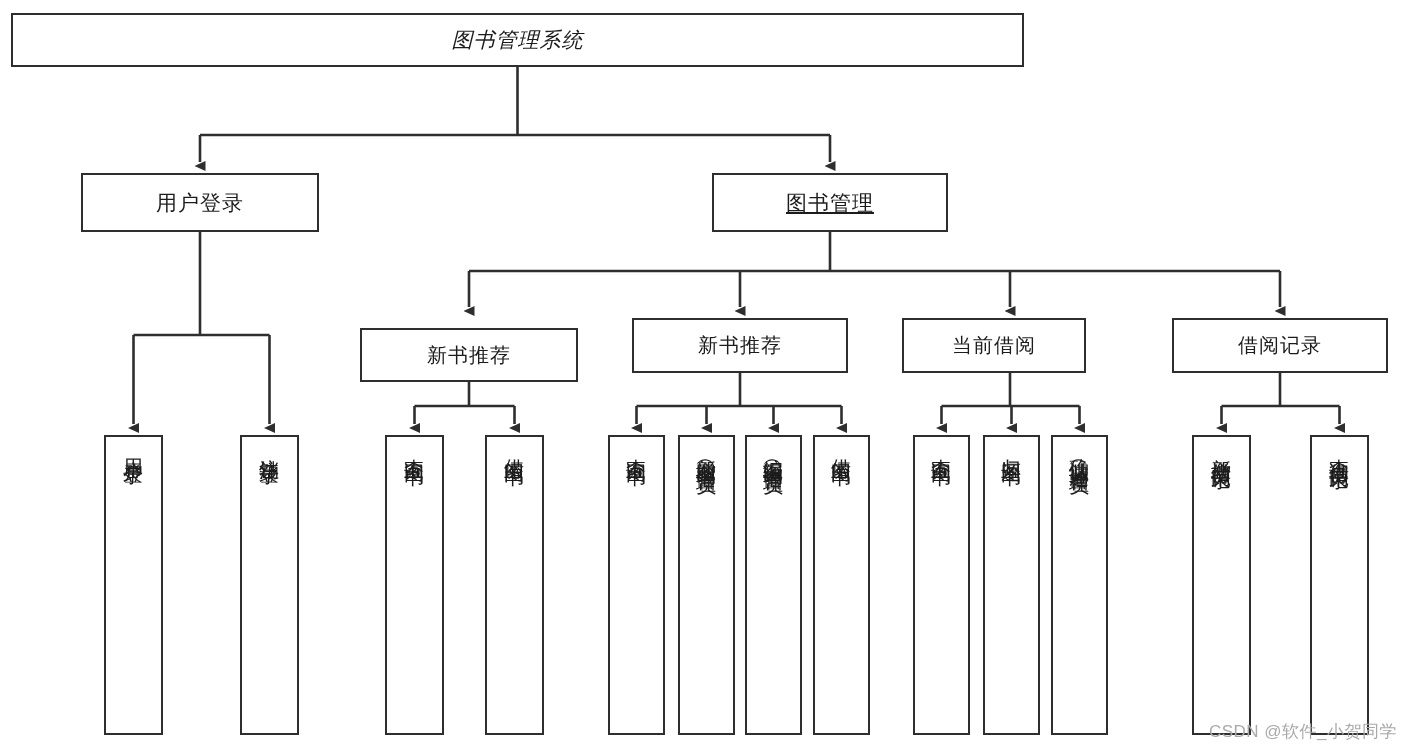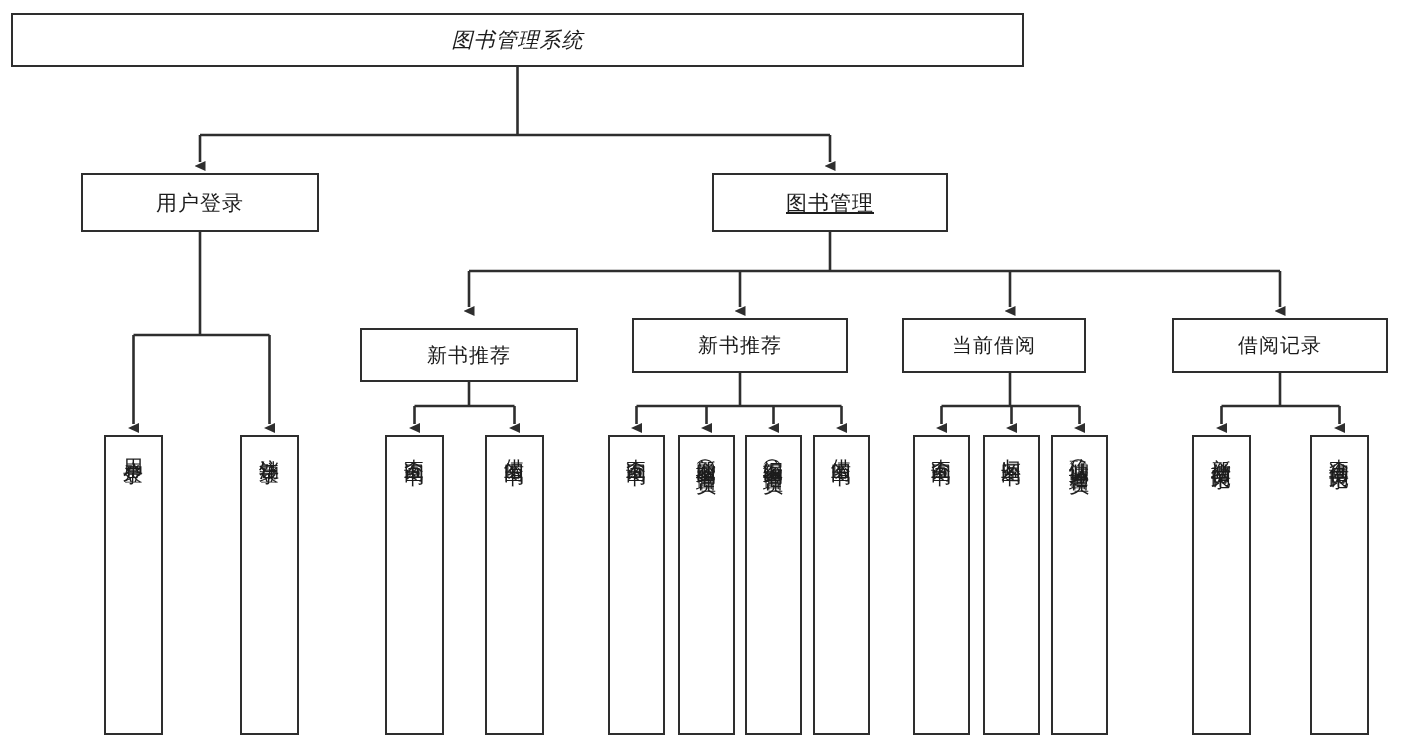--- a/index.html
+++ b/index.html
@@ -177,13 +177,14 @@
         <span class="vtext">确认归还（管理员）</span>
       </div>
       <div class="node leaf" style="left: 1192px; top: 435px; width: 59px; height: 300px;">
         <span class="vtext">新增借阅记录</span>
       </div>
       <div class="node leaf" style="left: 1310px; top: 435px; width: 59px; height: 300px;">
         <span class="vtext">查询借阅记录</span>
       </div>
     </div>
 
+  <div id="watermark">CSDN @软件_小贺同学</div>
 </div>
 
 </body></html>

